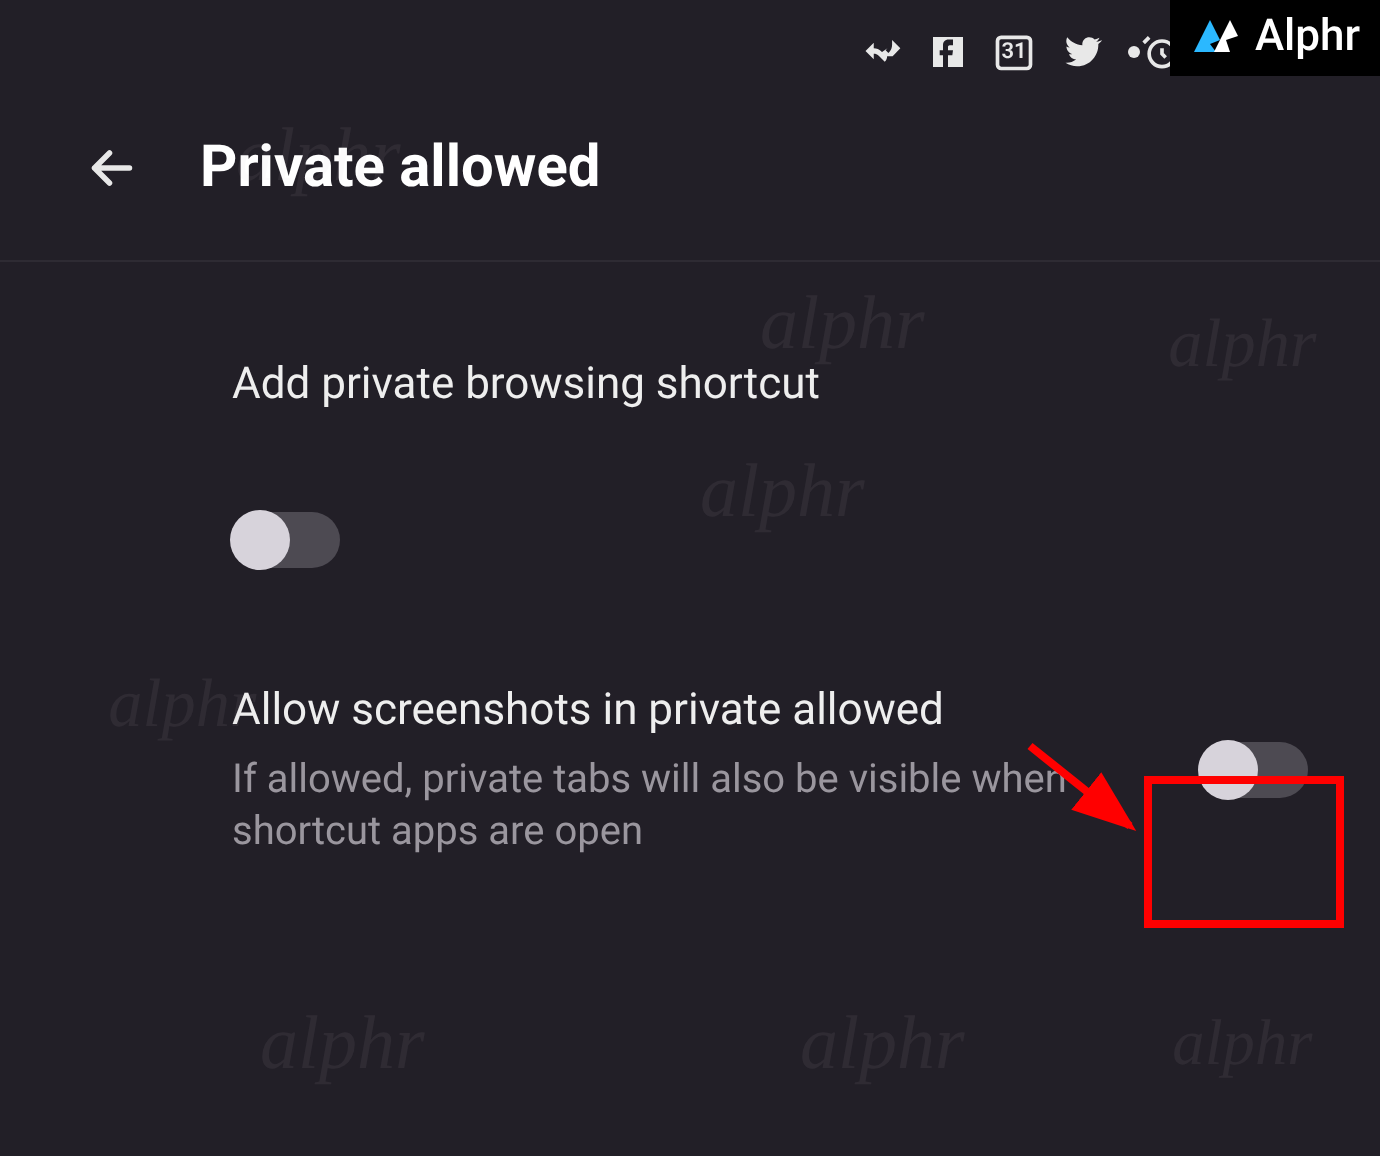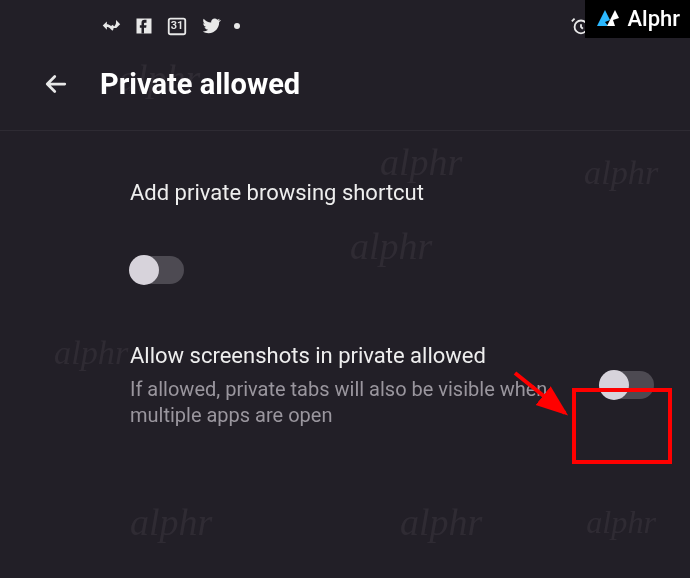--- a/index.html
+++ b/index.html
@@ -8,21 +8,21 @@
       height: 578px;
       background: #221f27;
       font-family: -apple-system, BlinkMacSystemFont, "Segoe UI", Roboto, sans-serif;
       color: #e8e8e8;
       position: relative;
       overflow: hidden;
     }
 
     .status-bar {
       display: flex;
-      justify-content: space-between;
+      justify-content: flex-end;
       align-items: center;
       padding: 8px 12px 4px 100px;
       height: 48px;
     }
 
     .status-left, .status-right {
       display: flex;
       align-items: center;
       gap: 12px;
     }
@@ -77,21 +77,20 @@
     .settings-list {
       padding: 24px 36px 0 116px;
     }
 
     .setting-item {
       display: flex;
       align-items: center;
       justify-content: space-between;
       padding: 24px 0;
       gap: 20px;
-      margin-left: 14px;
     }
 
     .setting-text {
       flex: 1;
     }
 
     .setting-title {
       font-size: 22px;
       color: #eee;
       line-height: 1.3;
@@ -258,21 +257,21 @@
 
   <div class="setting-item">
     <div class="toggle">
       <div class="toggle-knob"></div>
     </div>
   </div>
 
   <div class="setting-item" style="padding-top:34px;">
     <div class="setting-text">
       <div class="setting-title">Allow screenshots in private allowed</div>
-      <div class="setting-desc">If allowed, private tabs will also be visible when multiple apps are open</div>
+      <div class="setting-desc">If allowed, private tabs will also be visible when shortcut apps are open</div>
     </div>
     <div class="toggle">
       <div class="toggle-knob"></div>
     </div>
   </div>
 
 </div>
 
 <div class="highlight-box"></div>
 

